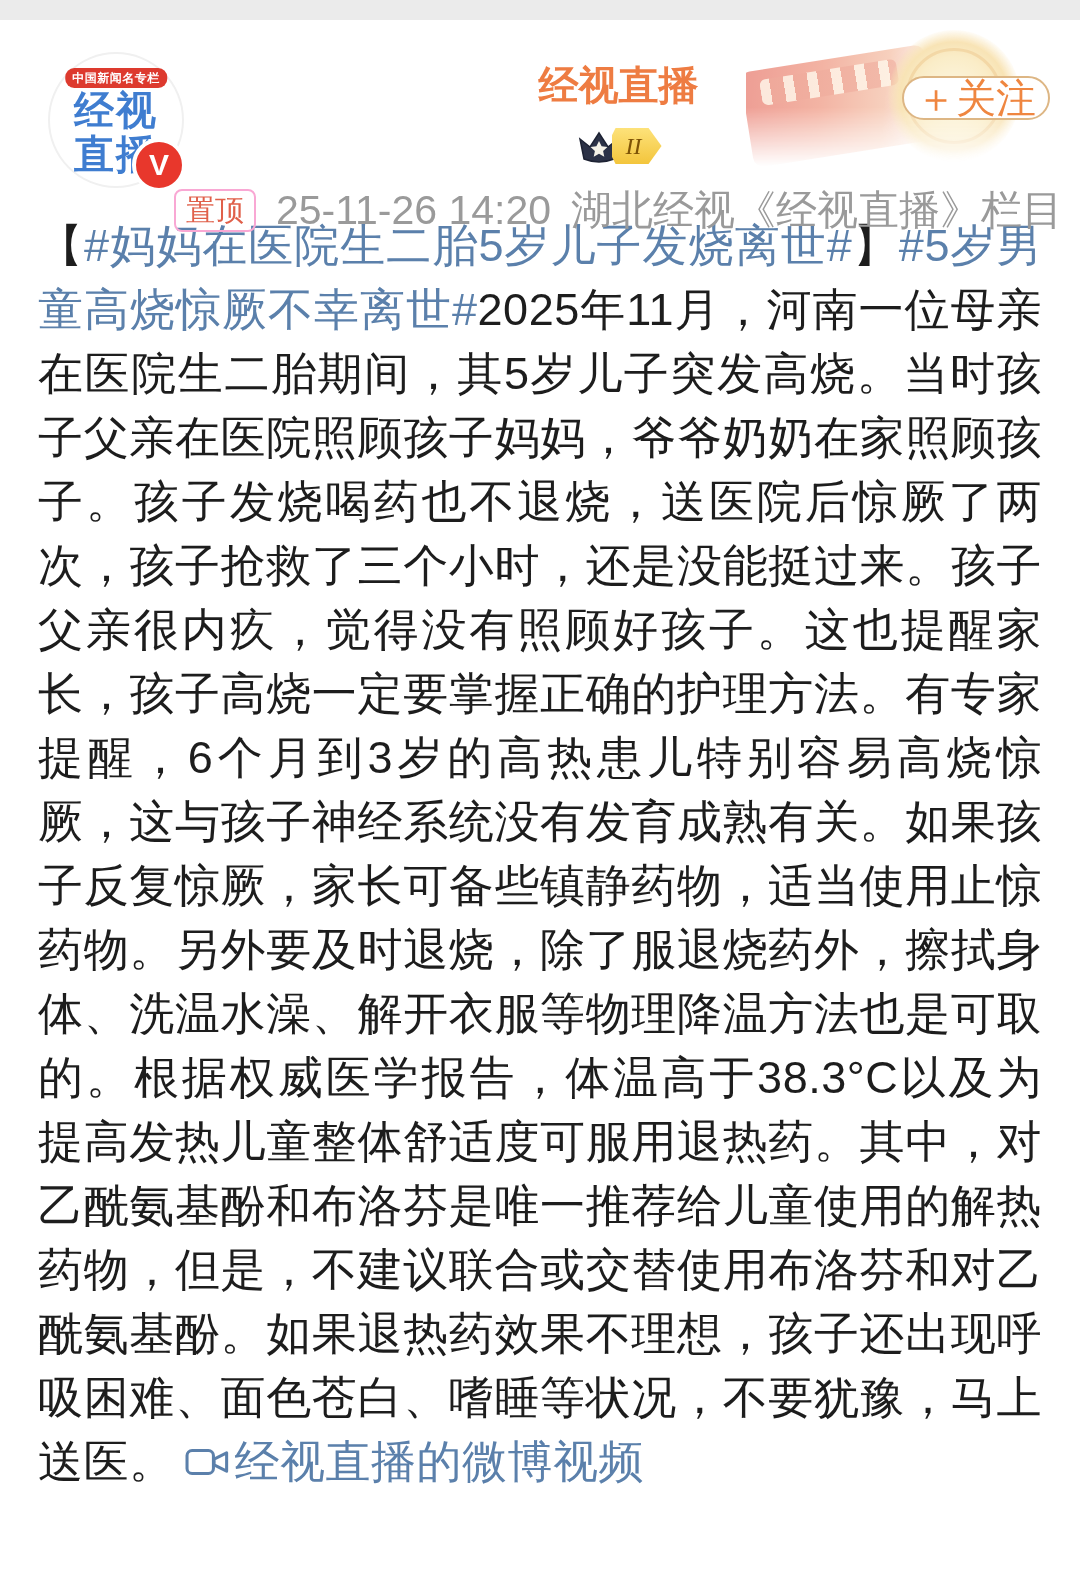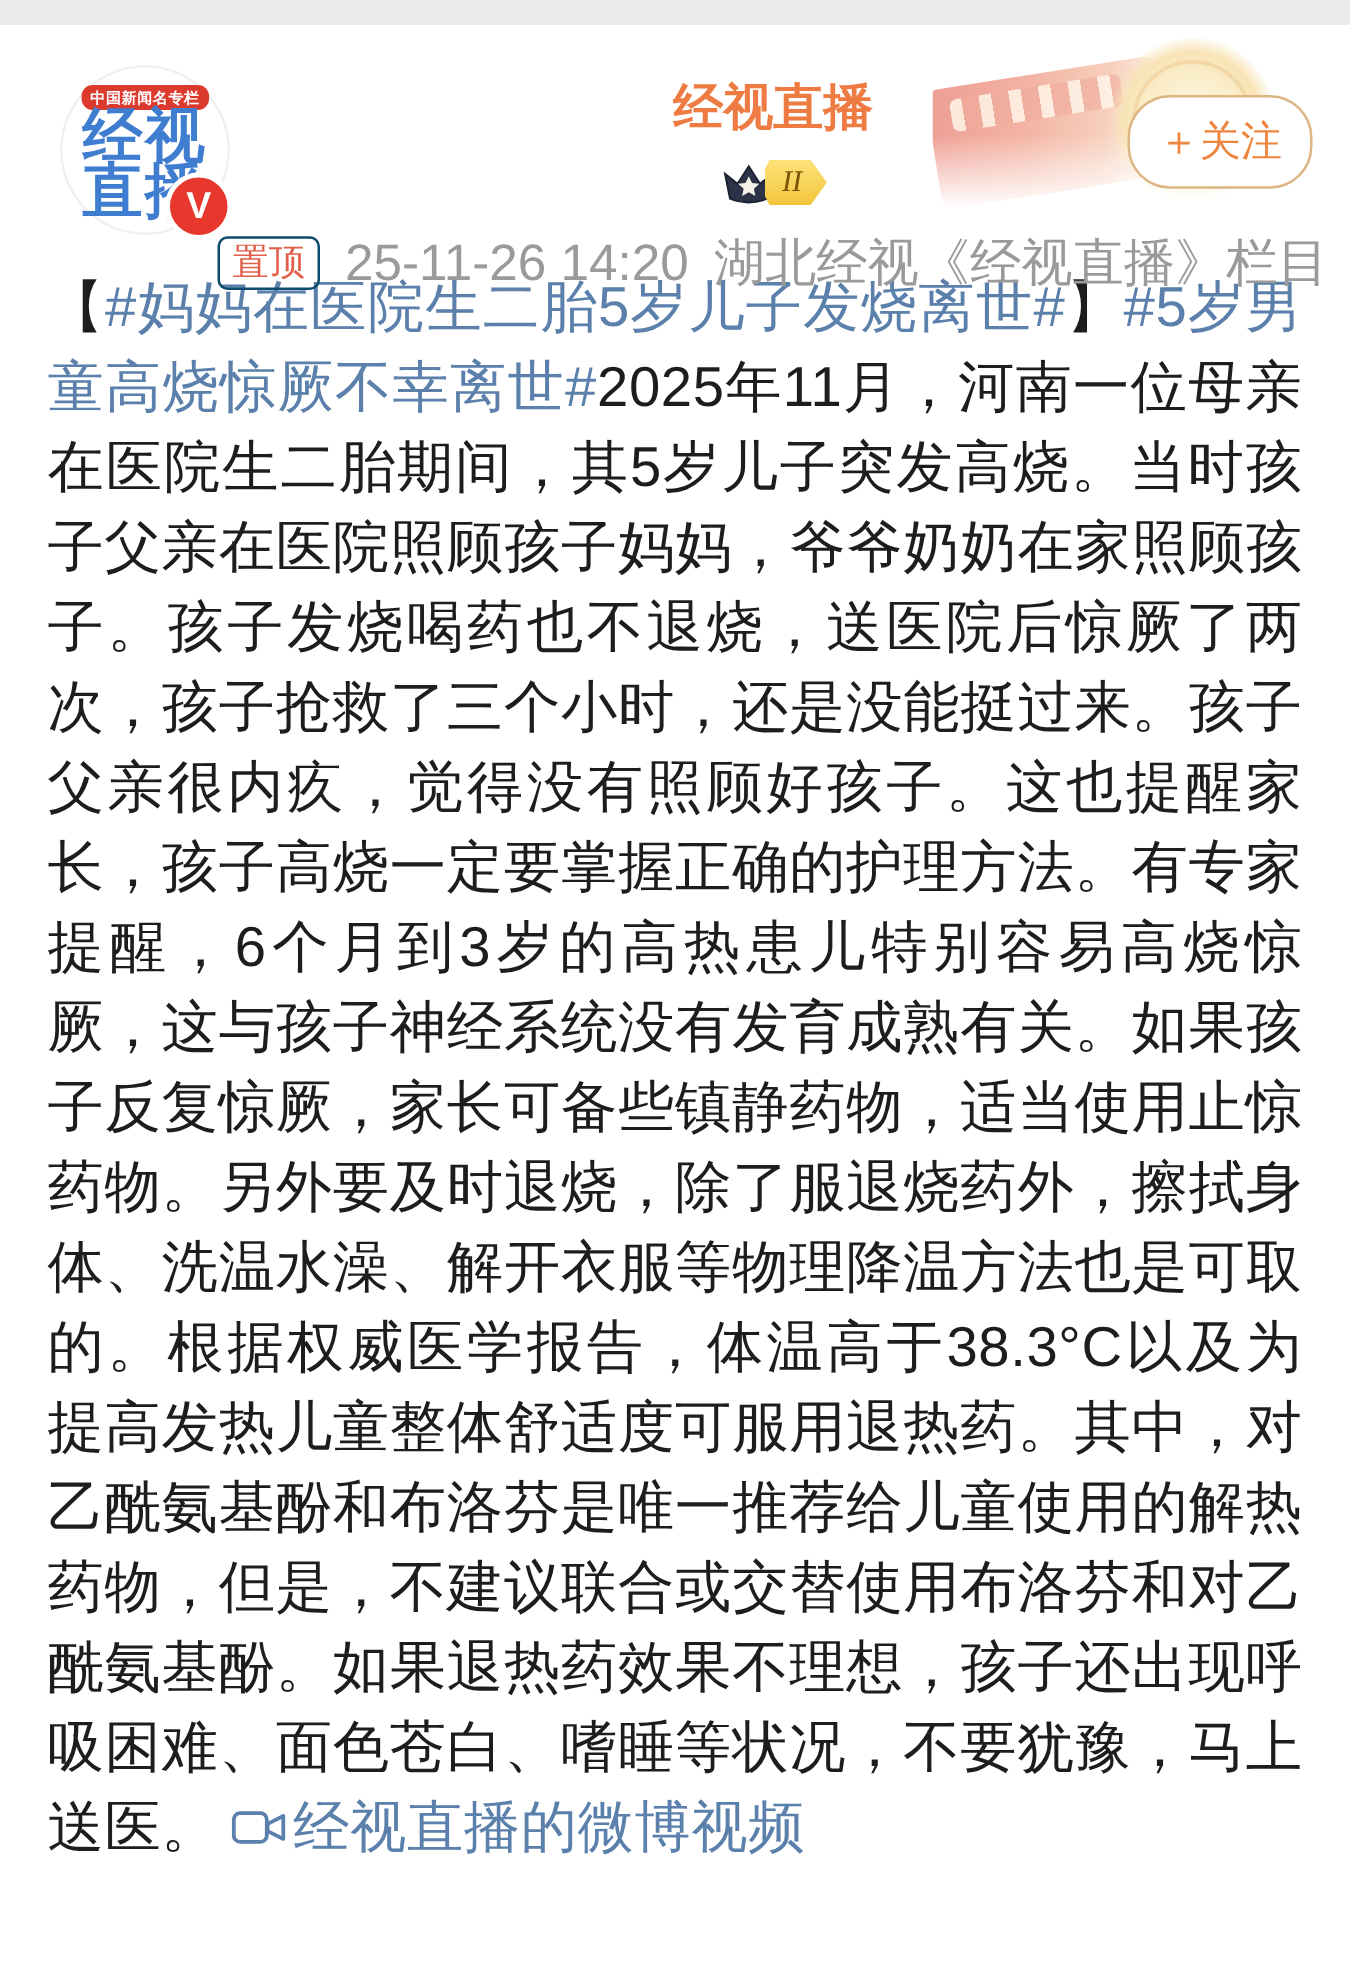--- a/index.html
+++ b/index.html
@@ -16,21 +16,21 @@
   .avatar{
     position:absolute;left:50px;top:34px;width:132px;height:132px;border-radius:50%;
     background:#ffffff;box-shadow:0 0 0 2px #f0f0f0;cursor:pointer;
   }
   .avatar-banner{
     position:absolute;top:14px;left:50%;transform:translateX(-50%);
     background:#dd3a2e;color:#fff;font-size:12px;line-height:1;
     padding:4px 7px;border-radius:9px;white-space:nowrap;letter-spacing:.5px;font-weight:bold;
   }
   .avatar-text{position:absolute;top:34px;width:100%;text-align:center;color:#3f7dd0;
-    font-weight:700;font-size:48px;line-height:44px;letter-spacing:2px;}
+    font-weight:700;font-size:40px;line-height:44px;letter-spacing:2px;}
   .v-badge{
     position:absolute;right:-4px;bottom:-6px;width:54px;height:54px;border-radius:50%;
     background:#e8372c;color:#ffffff;font-weight:800;font-size:30px;
     display:flex;align-items:center;justify-content:center;border:4px solid #ffffff;
     box-sizing:border-box;
   }
   .header-info{position:absolute;left:174px;top:38px;}
   .name-row{display:flex;align-items:center;gap:14px;flex-direction:column;}
   .username{font-size:40px;font-weight:700;color:#ee7c42;cursor:pointer;}
   .crown-badge{display:inline-flex;align-items:center;cursor:pointer;}
@@ -38,21 +38,21 @@
   .crown-pill{
     margin-left:-10px;height:36px;display:flex;align-items:center;justify-content:center;
     background:linear-gradient(180deg,#fde27a,#f3c53c);
     padding:0 20px 0 14px;
     clip-path:polygon(4px 0,calc(100% - 13px) 0,100% 50%,calc(100% - 13px) 100%,4px 100%,0 78%,0 22%);
     font-family:"Liberation Serif","DejaVu Serif",serif;font-style:italic;font-weight:400;
     font-size:24px;color:#7d5306;
   }
   .meta-row{margin-top:18px;display:flex;align-items:center;gap:20px;}
   .pin-tag{
-    font-size:29px;color:#e0604a;border:2px solid #0c4a6e;border-radius:8px;
+    font-size:29px;color:#e0604a;border:2px solid #f9a8d4;border-radius:8px;
     padding:3px 10px;line-height:1.15;
   }
   .timestamp,.source{font-size:41px;color:#9a9a9a;}
   .source{cursor:pointer;}
 
   
   .deco{
     position:absolute;right:58px;top:10px;width:276px;height:142px;opacity:.5;z-index:1;
     -webkit-mask-image:linear-gradient(to bottom,#000 55%,transparent 96%);
     mask-image:linear-gradient(to bottom,#000 55%,transparent 96%);
@@ -72,23 +72,23 @@
     background:radial-gradient(circle,#fbf0c8 0%,#f7dc92 42%,#f2c96e 58%,rgba(242,201,110,0) 72%);
     display:flex;align-items:center;justify-content:center;
   }
   .deco-emblem::after{
     content:"";position:absolute;inset:18px;border-radius:50%;
     border:3px solid rgba(226,160,54,.65);
   }
   .deco-star{color:#e23c28;font-size:54px;line-height:1;}
 
   .follow-btn{
-    position:absolute;right:30px;top:56px;z-index:3;width:148px;height:75px;
+    position:absolute;right:30px;top:56px;z-index:3;width:148px;height:44px;
     border-radius:34px;background:#ffffff;border:2px solid #ddb684;
-    color:#ef8640;font-size:33px;font-family:inherit;
+    color:#ef8640;font-size:40px;font-family:inherit;
     display:flex;align-items:center;justify-content:center;cursor:pointer;
     box-sizing:border-box;padding:0;
   }
 
   
   .post-body{
     padding:8px 38px 0 38px;font-size:45px;line-height:64px;color:#1d1d1d;
     text-align:justify;letter-spacing:.5px;word-break:break-all;
   }
   .seg-text{color:#1d1d1d;}

